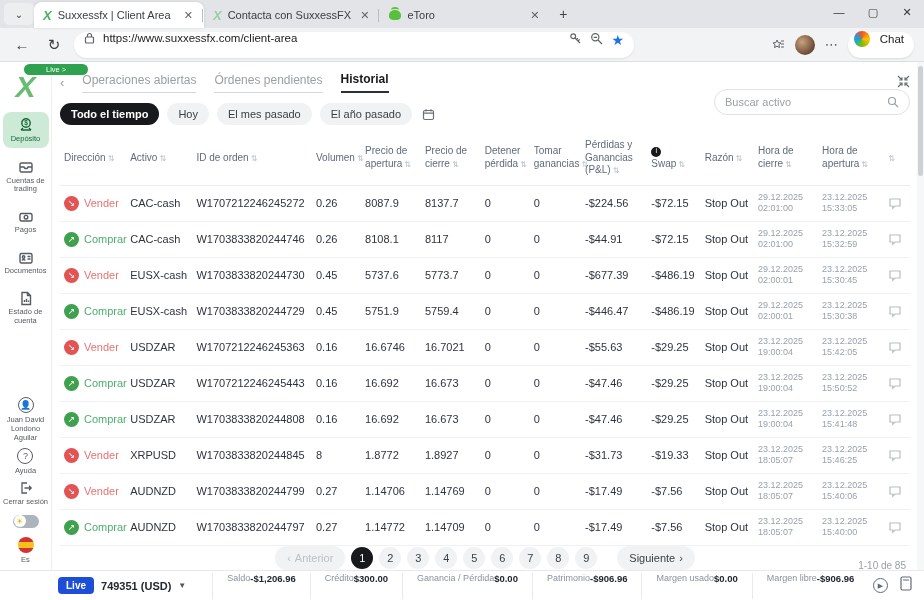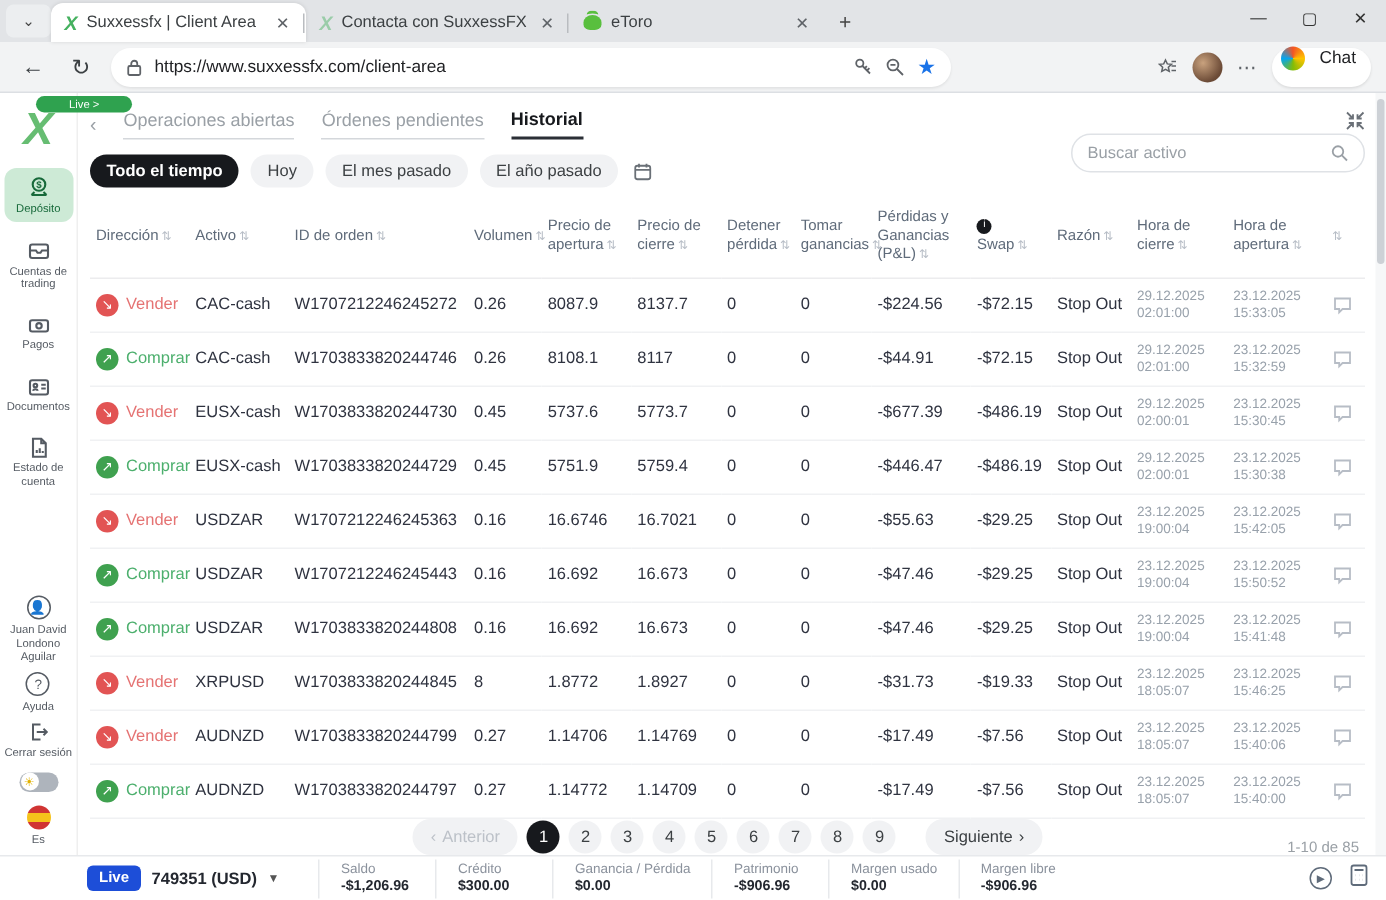--- a/index.html
+++ b/index.html
@@ -18,21 +18,21 @@
   .favicon-x { color:#45b15f; font-weight:bold; font-size:13px; font-style:italic; line-height:1; }
   .favicon-x.faded { opacity:.45; }
   .favicon-bull { width:12px; height:10px; background:#59bf3e; border-radius:60% 60% 45% 45%; position:relative; }
   .favicon-bull:after { content:""; position:absolute; left:2px; top:-3px; width:8px; height:4px; border-top:2px solid #59bf3e; border-radius:50%; }
   .newtab { width:26px; height:24px; margin-bottom:2px; display:flex; align-items:center; justify-content:center; font-size:14px; color:#444; }
   .win-controls { margin-left:auto; display:flex; align-self:flex-start; }
   .win-controls span { width:34px; height:24px; display:flex; align-items:center; justify-content:center; font-size:11px; color:#333; }
 
   .toolbar { height:34px; background:#f2f3f4; display:flex; align-items:center; padding:0 10px; gap:8px; border-bottom:1px solid #dcdfe3; flex:0 0 auto; }
   .nav-ico { width:24px; height:24px; display:flex; align-items:center; justify-content:center; color:#3c4043; font-size:15px; }
-  .urlbar { flex:1; height:26px; max-width:560px; background:#fff; border-radius:14px; display:flex; align-items:center; padding:0 10px; gap:8px; box-shadow:0 1px 2px rgba(0,0,0,.08); }
+  .urlbar { flex:1; height:26px; max-width:560px; background:#fff; border-radius:14px; display:flex; align-items:flex-start; padding:0 10px; gap:8px; box-shadow:0 1px 2px rgba(0,0,0,.08); }
   .urlbar .url { font-size:11.5px; color:#202124; flex:1; }
   .toolbar-right { display:flex; align-items:center; gap:10px; margin-left:auto; }
   .t-ico { color:#5f6368; font-size:13px; display:flex; align-items:center; }
   .star-blue { color:#1a73e8; font-size:14px; }
   .avatar { width:20px; height:20px; border-radius:50%; background:radial-gradient(circle at 35% 35%, #c9a27e, #6b4a36 70%); }
   .chat-btn { background:#fff; border-radius:13px; height:26px; display:flex; align-items:center; gap:10px; padding:0 10px 12px 6px; font-size:11.5px; color:#202124; box-shadow:0 1px 2px rgba(0,0,0,.1); }
   .copilot { width:16px; height:16px; border-radius:50%; background:conic-gradient(#f35325,#ffc300,#81bc06,#05a6f0,#f35325); }
 
   
   .app { flex:1; display:flex; min-height:0; background:#fff; position:relative; }
@@ -89,21 +89,21 @@
   .pag-num { width:22px; height:22px; border-radius:50%; background:#f1f2f4; font-size:11px; display:flex; align-items:center; justify-content:center; color:#3c4043; }
   .pag-num.active { background:#17191d; color:#fff; }
   .range { position:absolute; right:4px; top:14px; font-size:10px; color:#9aa0a6; }
 
   
   .account-bar { height:30px; flex:0 0 auto; border-top:1px solid #e7e9ec; display:flex; align-items:center; padding:0 12px 0 58px; gap:0; background:#fff; }
   .acct-left { display:flex; align-items:center; gap:7px; margin-right:26px; }
   .live-pill { background:#1d4ed8; color:#fff; font-size:10px; font-weight:bold; padding:3px 8px; border-radius:4px; }
   .acct-num { font-size:11px; font-weight:bold; color:#23272f; }
   .caret { font-size:8px; color:#555; }
-  .stat { border-left:1px solid #e7e9ec; padding:0 14px; display:flex; flex-direction:column; justify-content:center; height:26px; min-width:78px; }
+  .stat { border-left:1px solid #e7e9ec; padding:0 14px; display:flex; flex-direction:row; justify-content:center; height:26px; min-width:78px; }
   .stat .s-lbl { font-size:9px; color:#8a919c; line-height:1.2; }
   .stat .s-val { font-size:9.5px; font-weight:bold; color:#23272f; line-height:1.3; }
   .bar-icons { margin-left:auto; display:flex; gap:12px; color:#5f6b7a; align-items:center; }
   .play-circ { width:15px; height:15px; border:1.2px solid #5f6b7a; border-radius:50%; display:flex; align-items:center; justify-content:center; font-size:7px; }
 
   .scrollbar { position:absolute; right:0; top:0; width:7px; height:100%; background:#f6f7f8; }
   .scroll-thumb { position:absolute; top:4px; right:1px; width:5px; height:110px; background:#cdd1d6; border-radius:3px; }
 </style>
 </head>
 <body>

